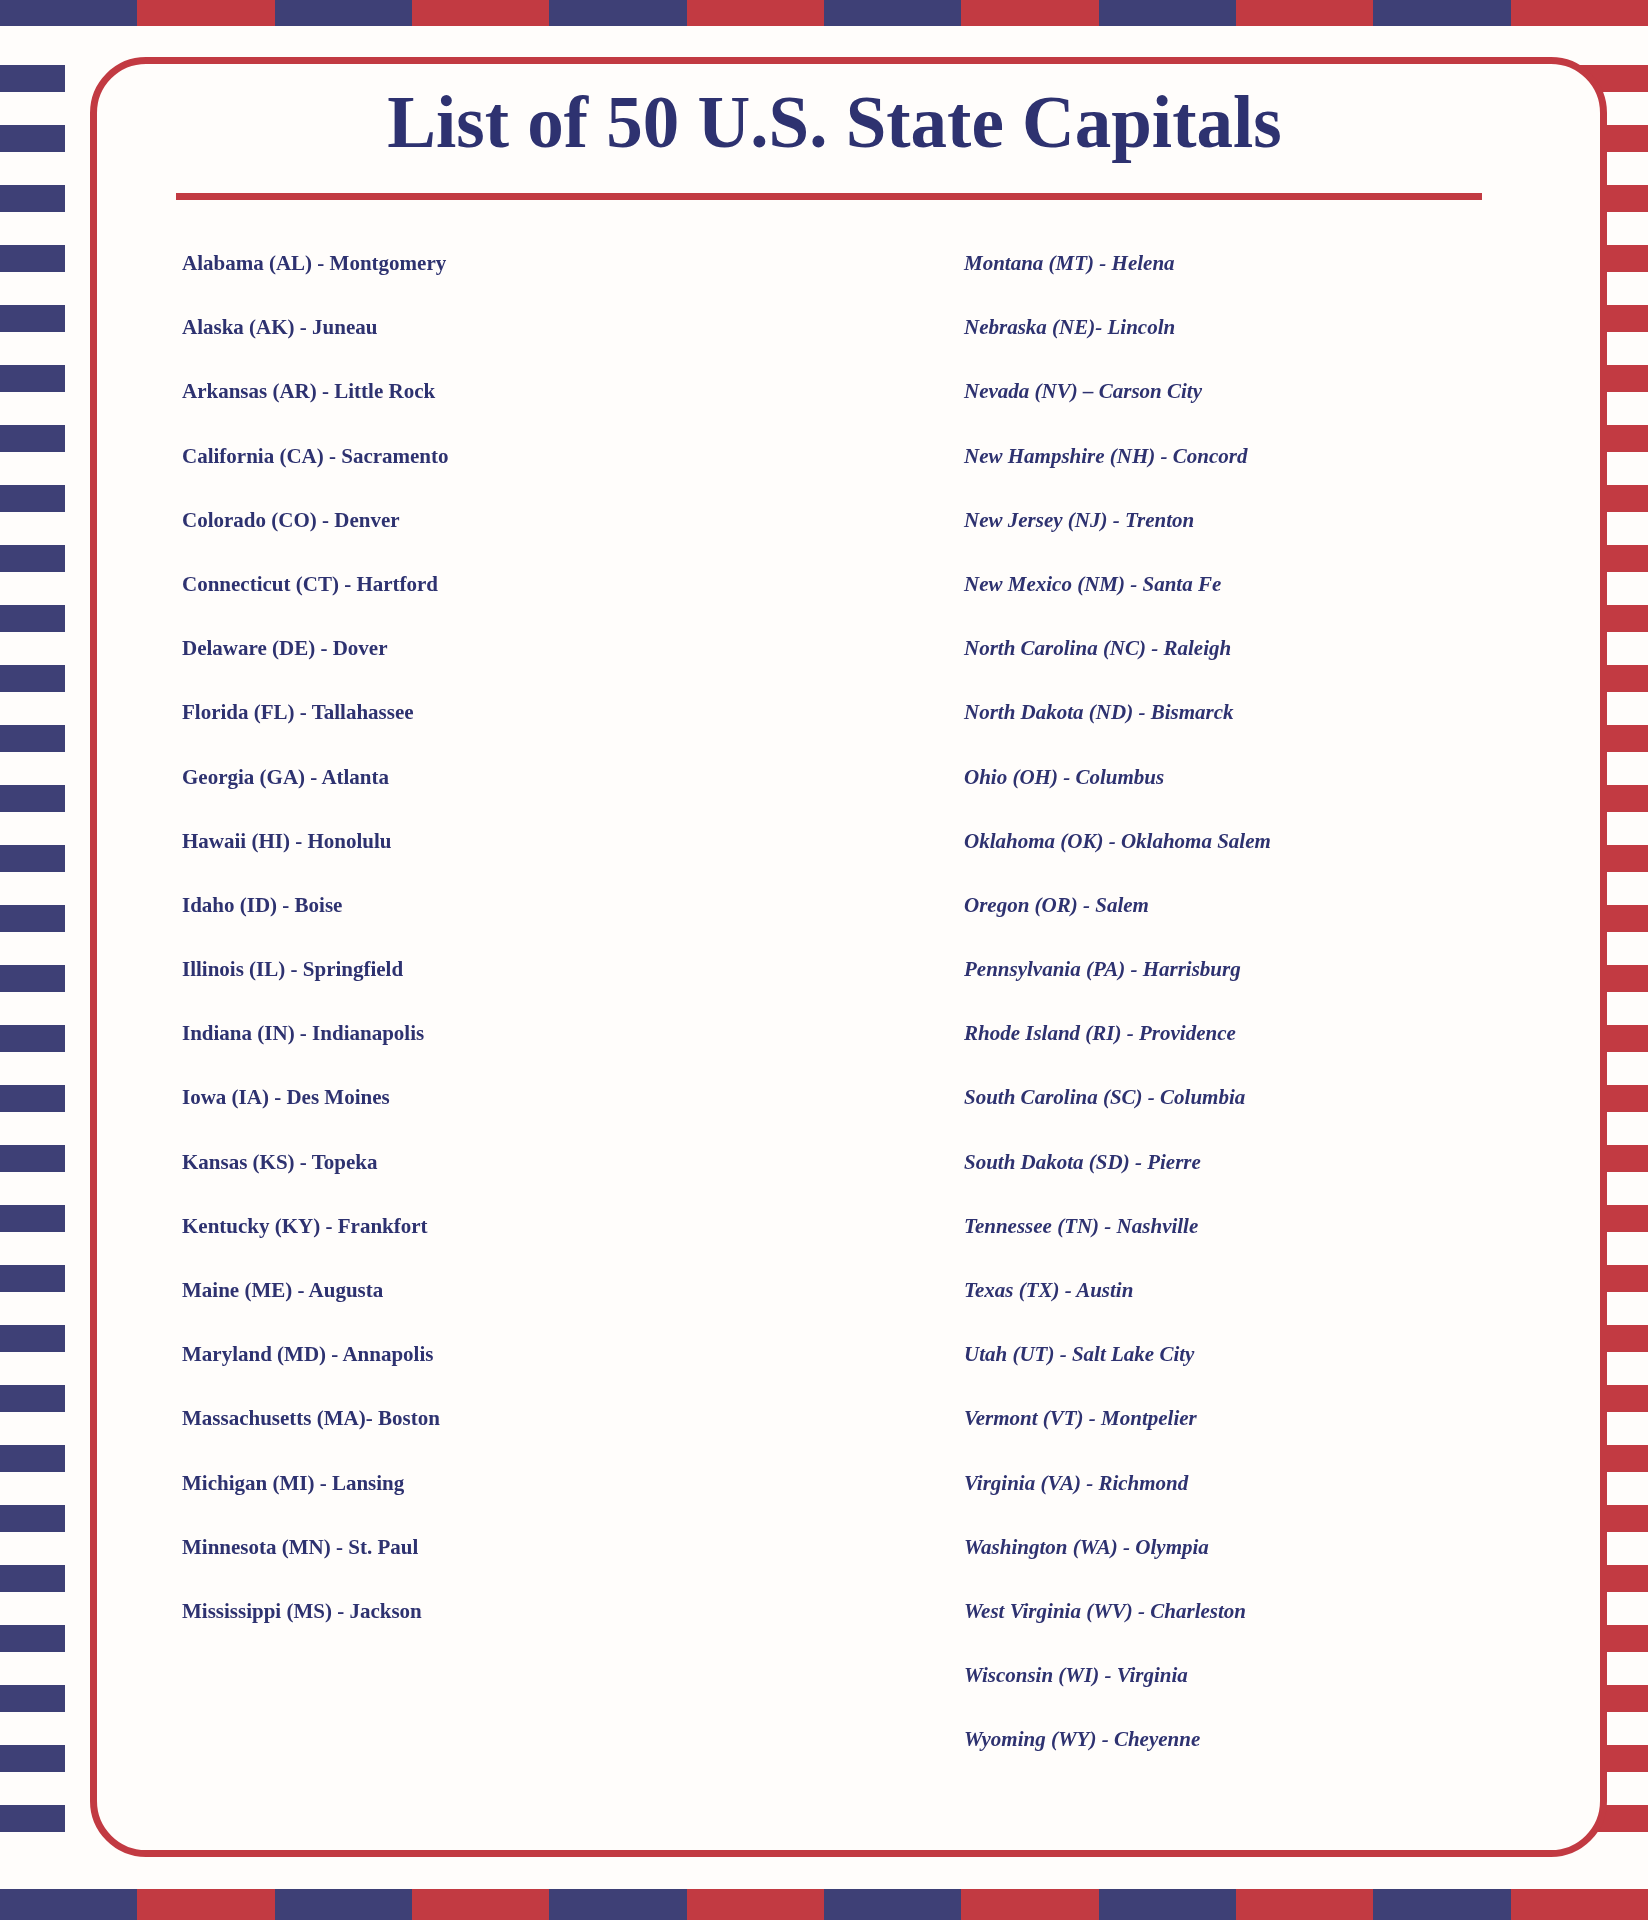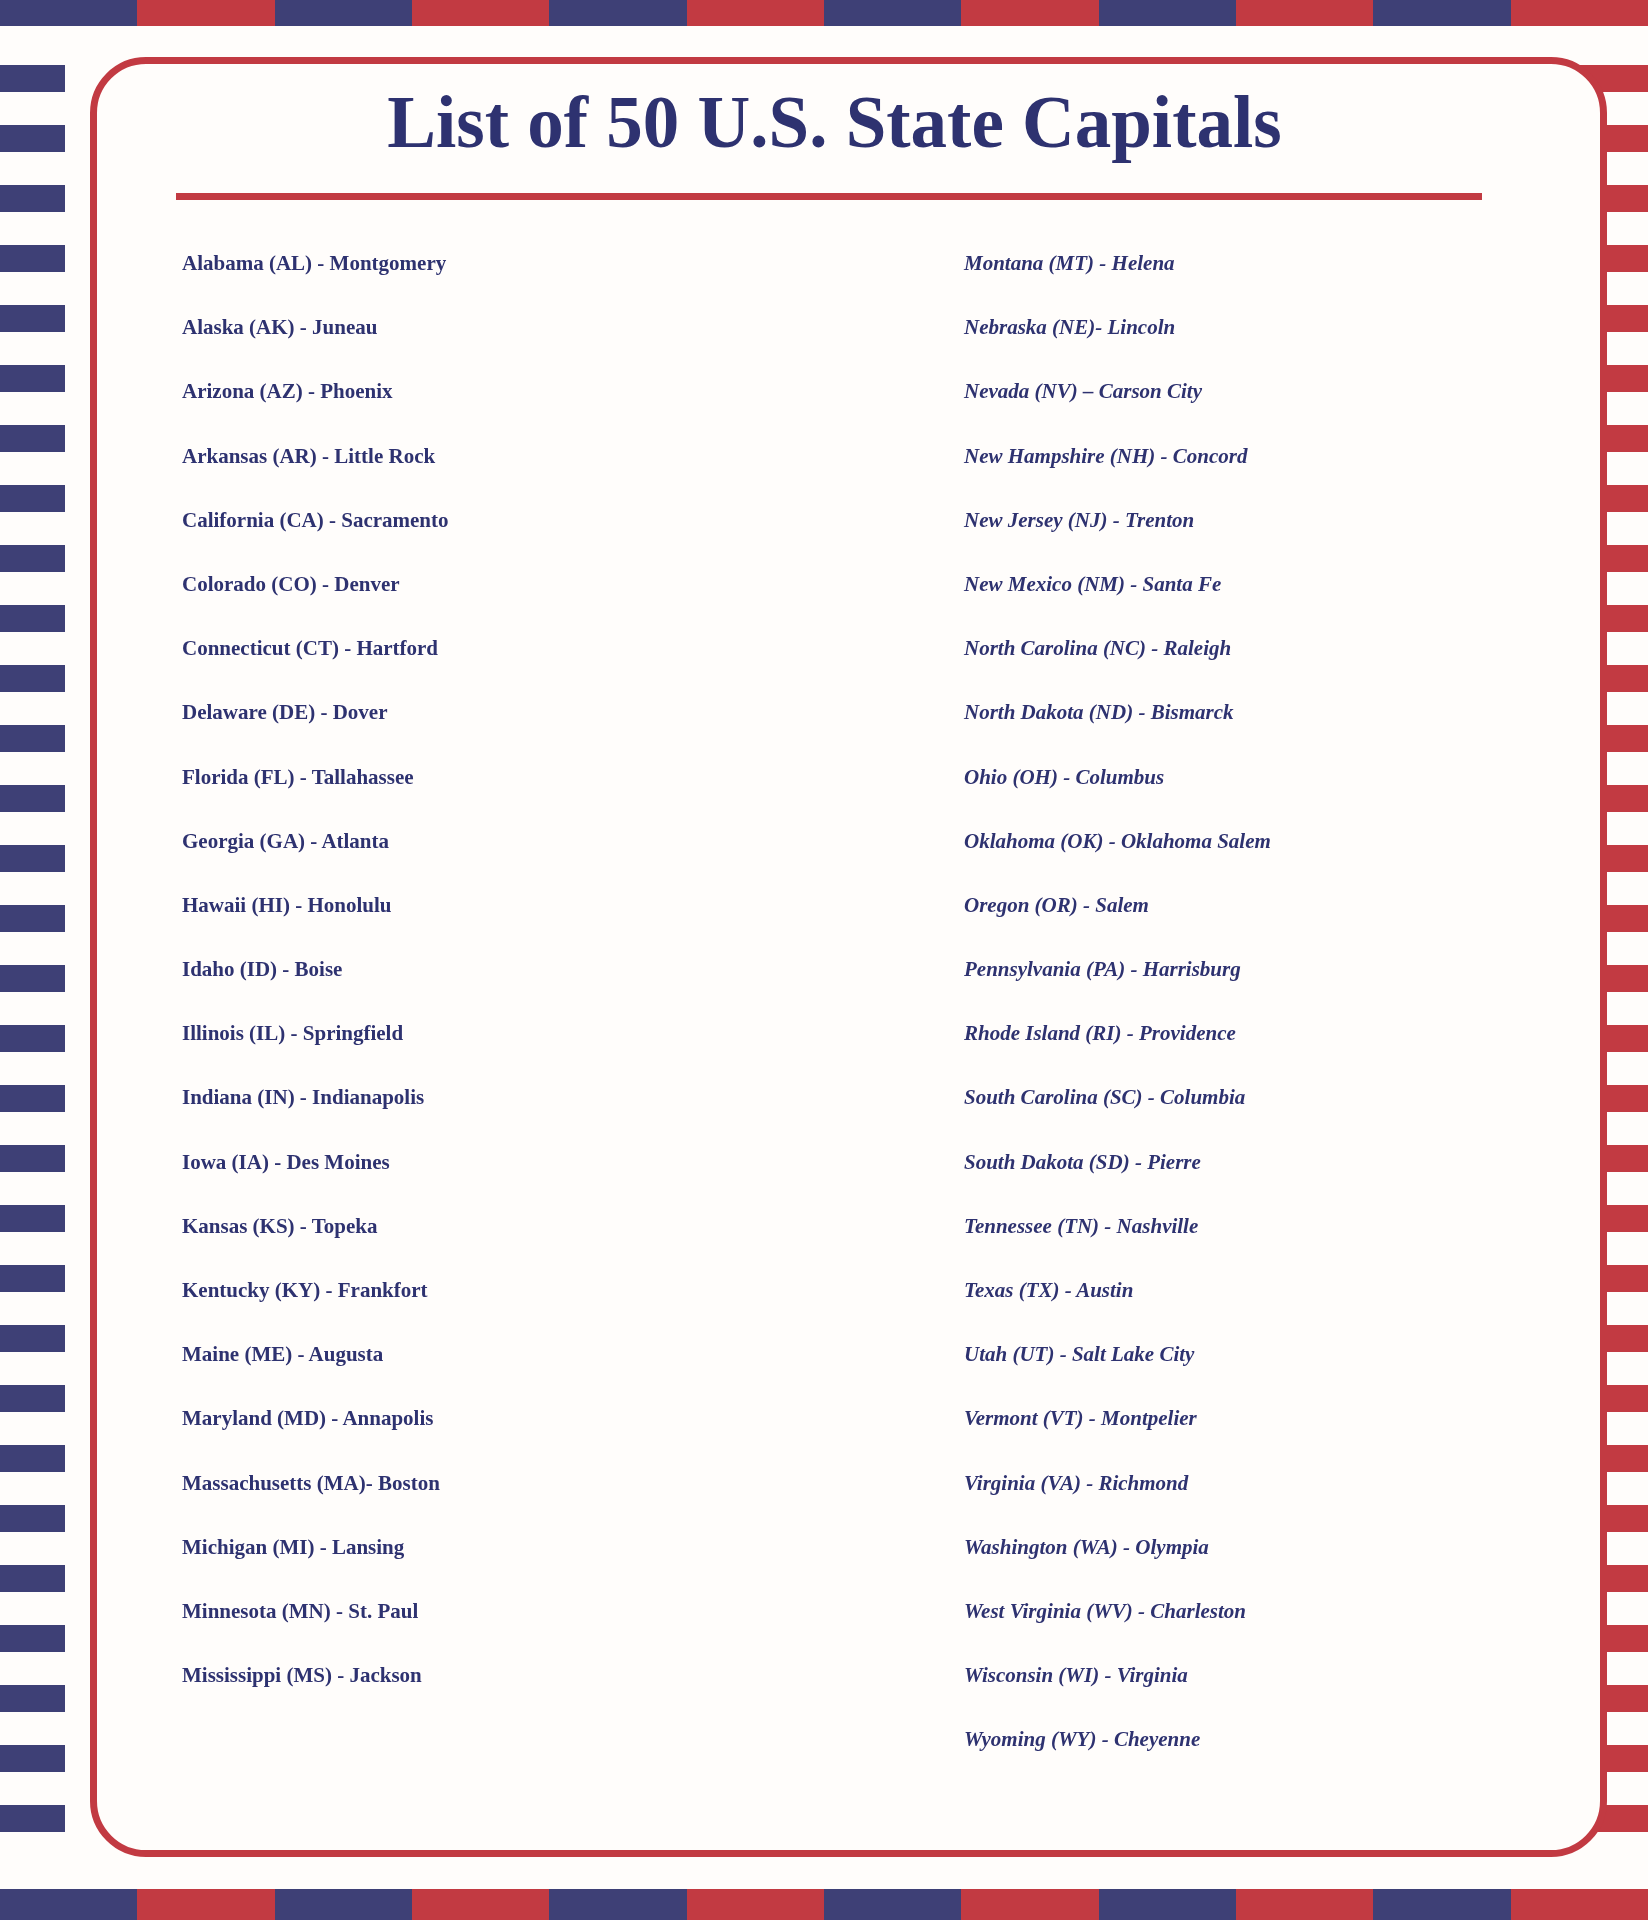--- a/index.html
+++ b/index.html
@@ -89,21 +89,20 @@
   <div class="stripe-bottom"></div>
   <div class="stripe-left"></div>
   <div class="stripe-right"></div>
 
   <div class="card">
     <h1 class="title">List of 50 U.S. State Capitals</h1>
     <div class="title-underline"></div>
     <div class="col col-left">
         <div class="row">Alabama (AL) - Montgomery</div>
         <div class="row">Alaska (AK) - Juneau</div>
-        <div class="row">Arizona (AZ) - Phoenix</div>
         <div class="row">Arkansas (AR) - Little Rock</div>
         <div class="row">California (CA) - Sacramento</div>
         <div class="row">Colorado (CO) - Denver</div>
         <div class="row">Connecticut (CT) - Hartford</div>
         <div class="row">Delaware (DE) - Dover</div>
         <div class="row">Florida (FL) - Tallahassee</div>
         <div class="row">Georgia (GA) - Atlanta</div>
         <div class="row">Hawaii (HI) - Honolulu</div>
         <div class="row">Idaho (ID) - Boise</div>
         <div class="row">Illinois (IL) - Springfield</div>

